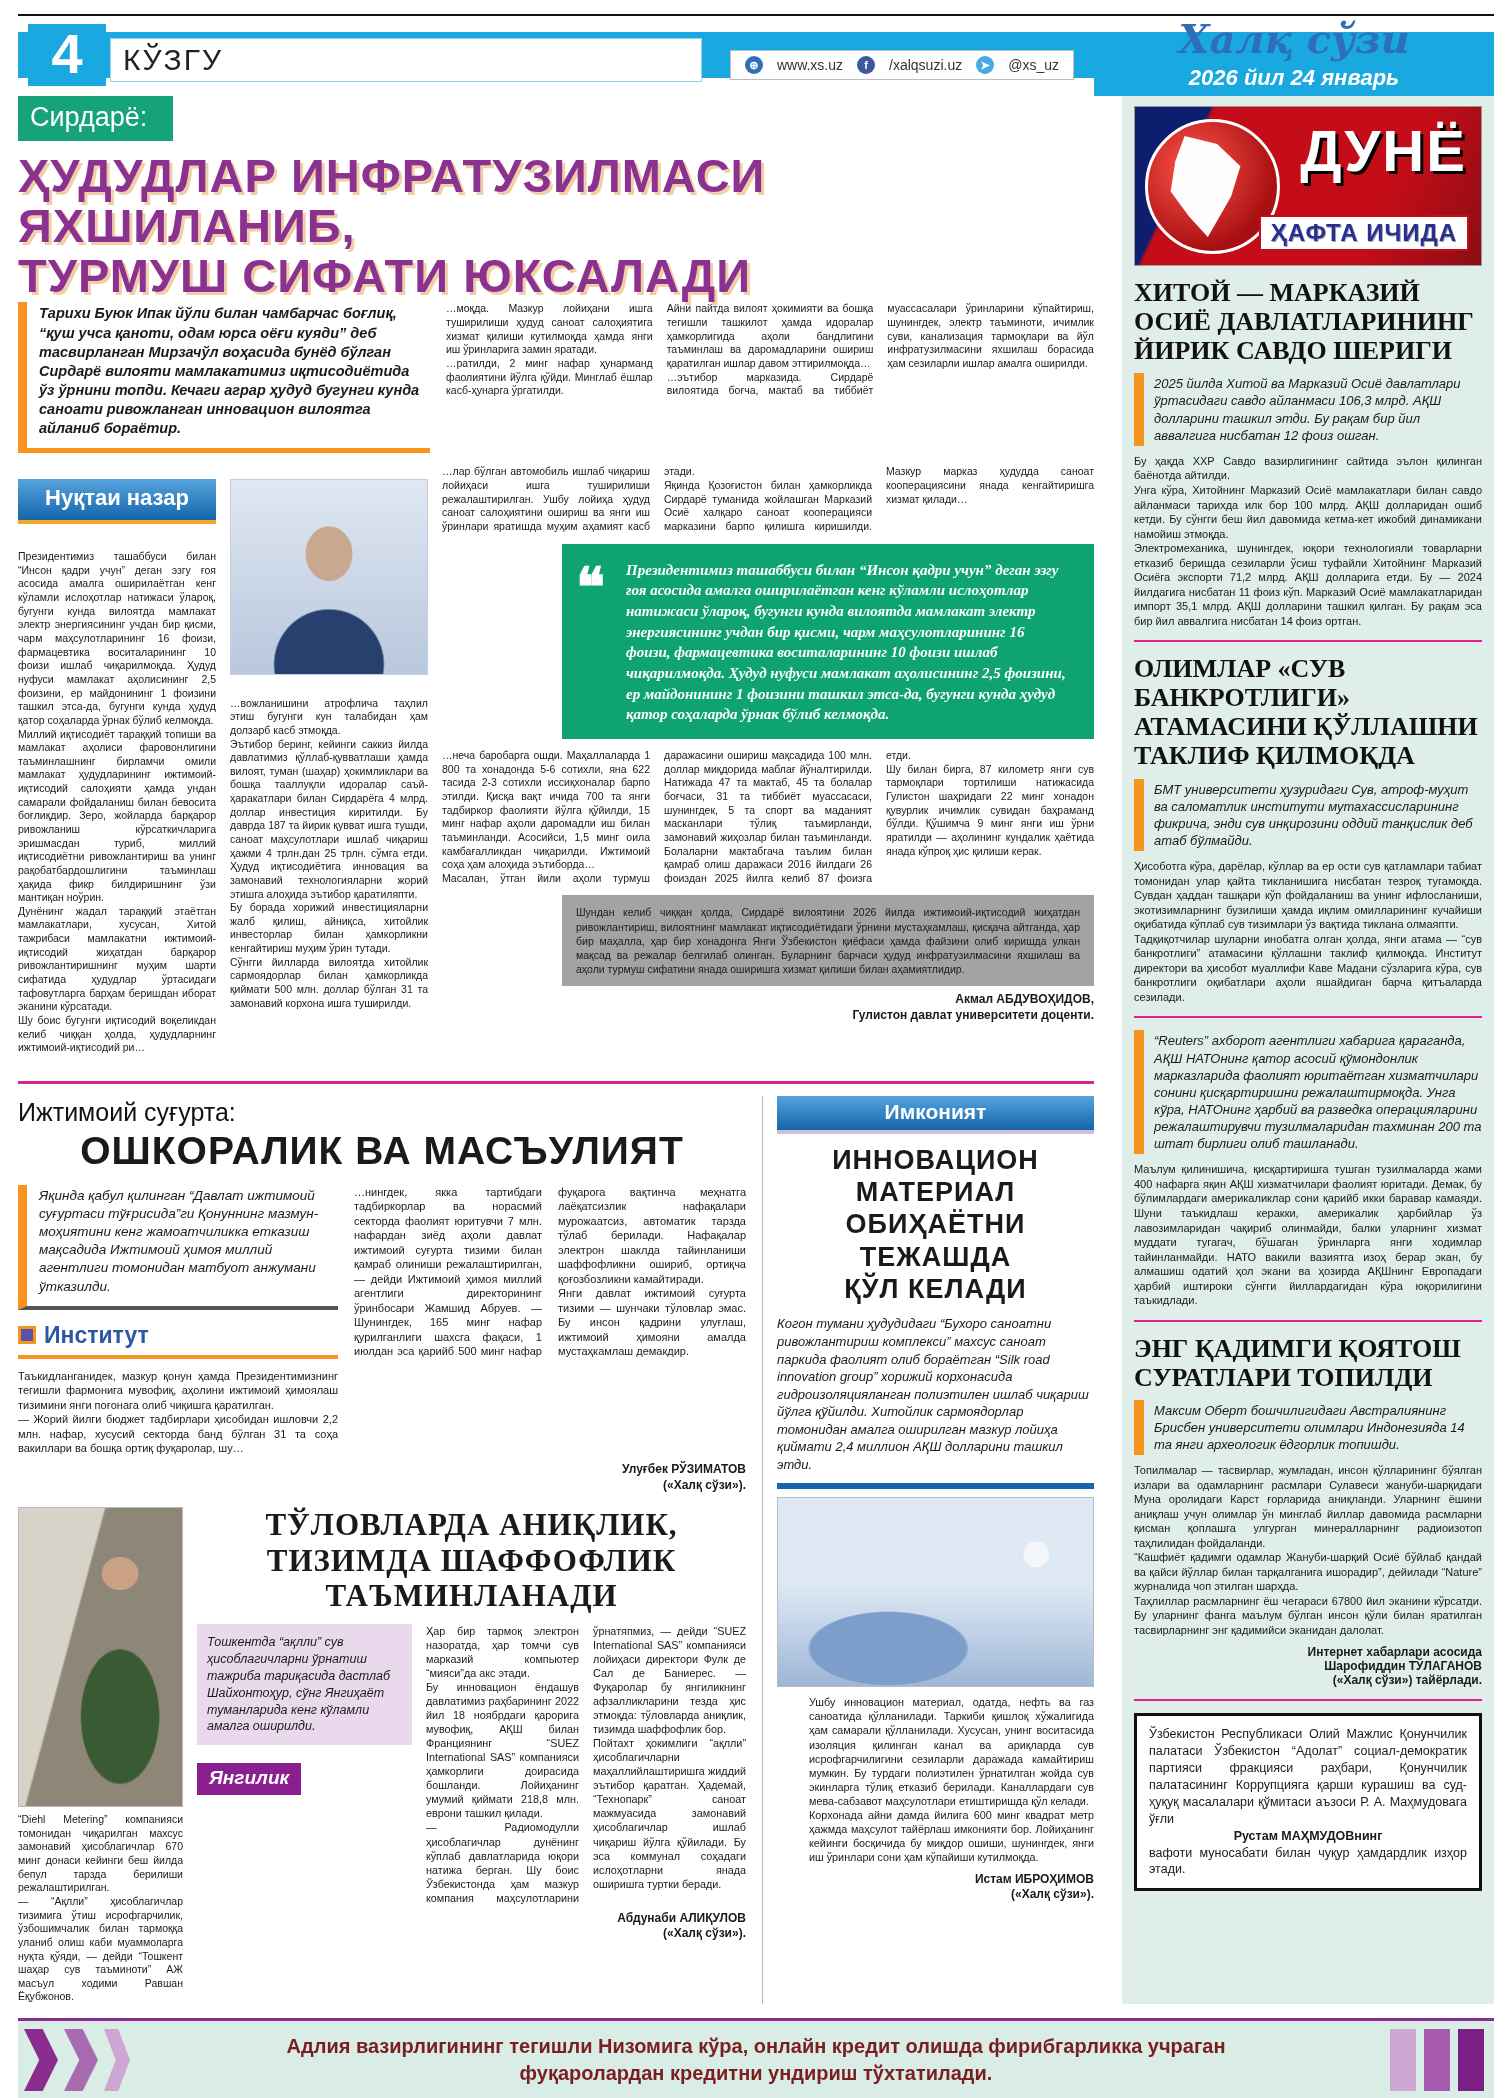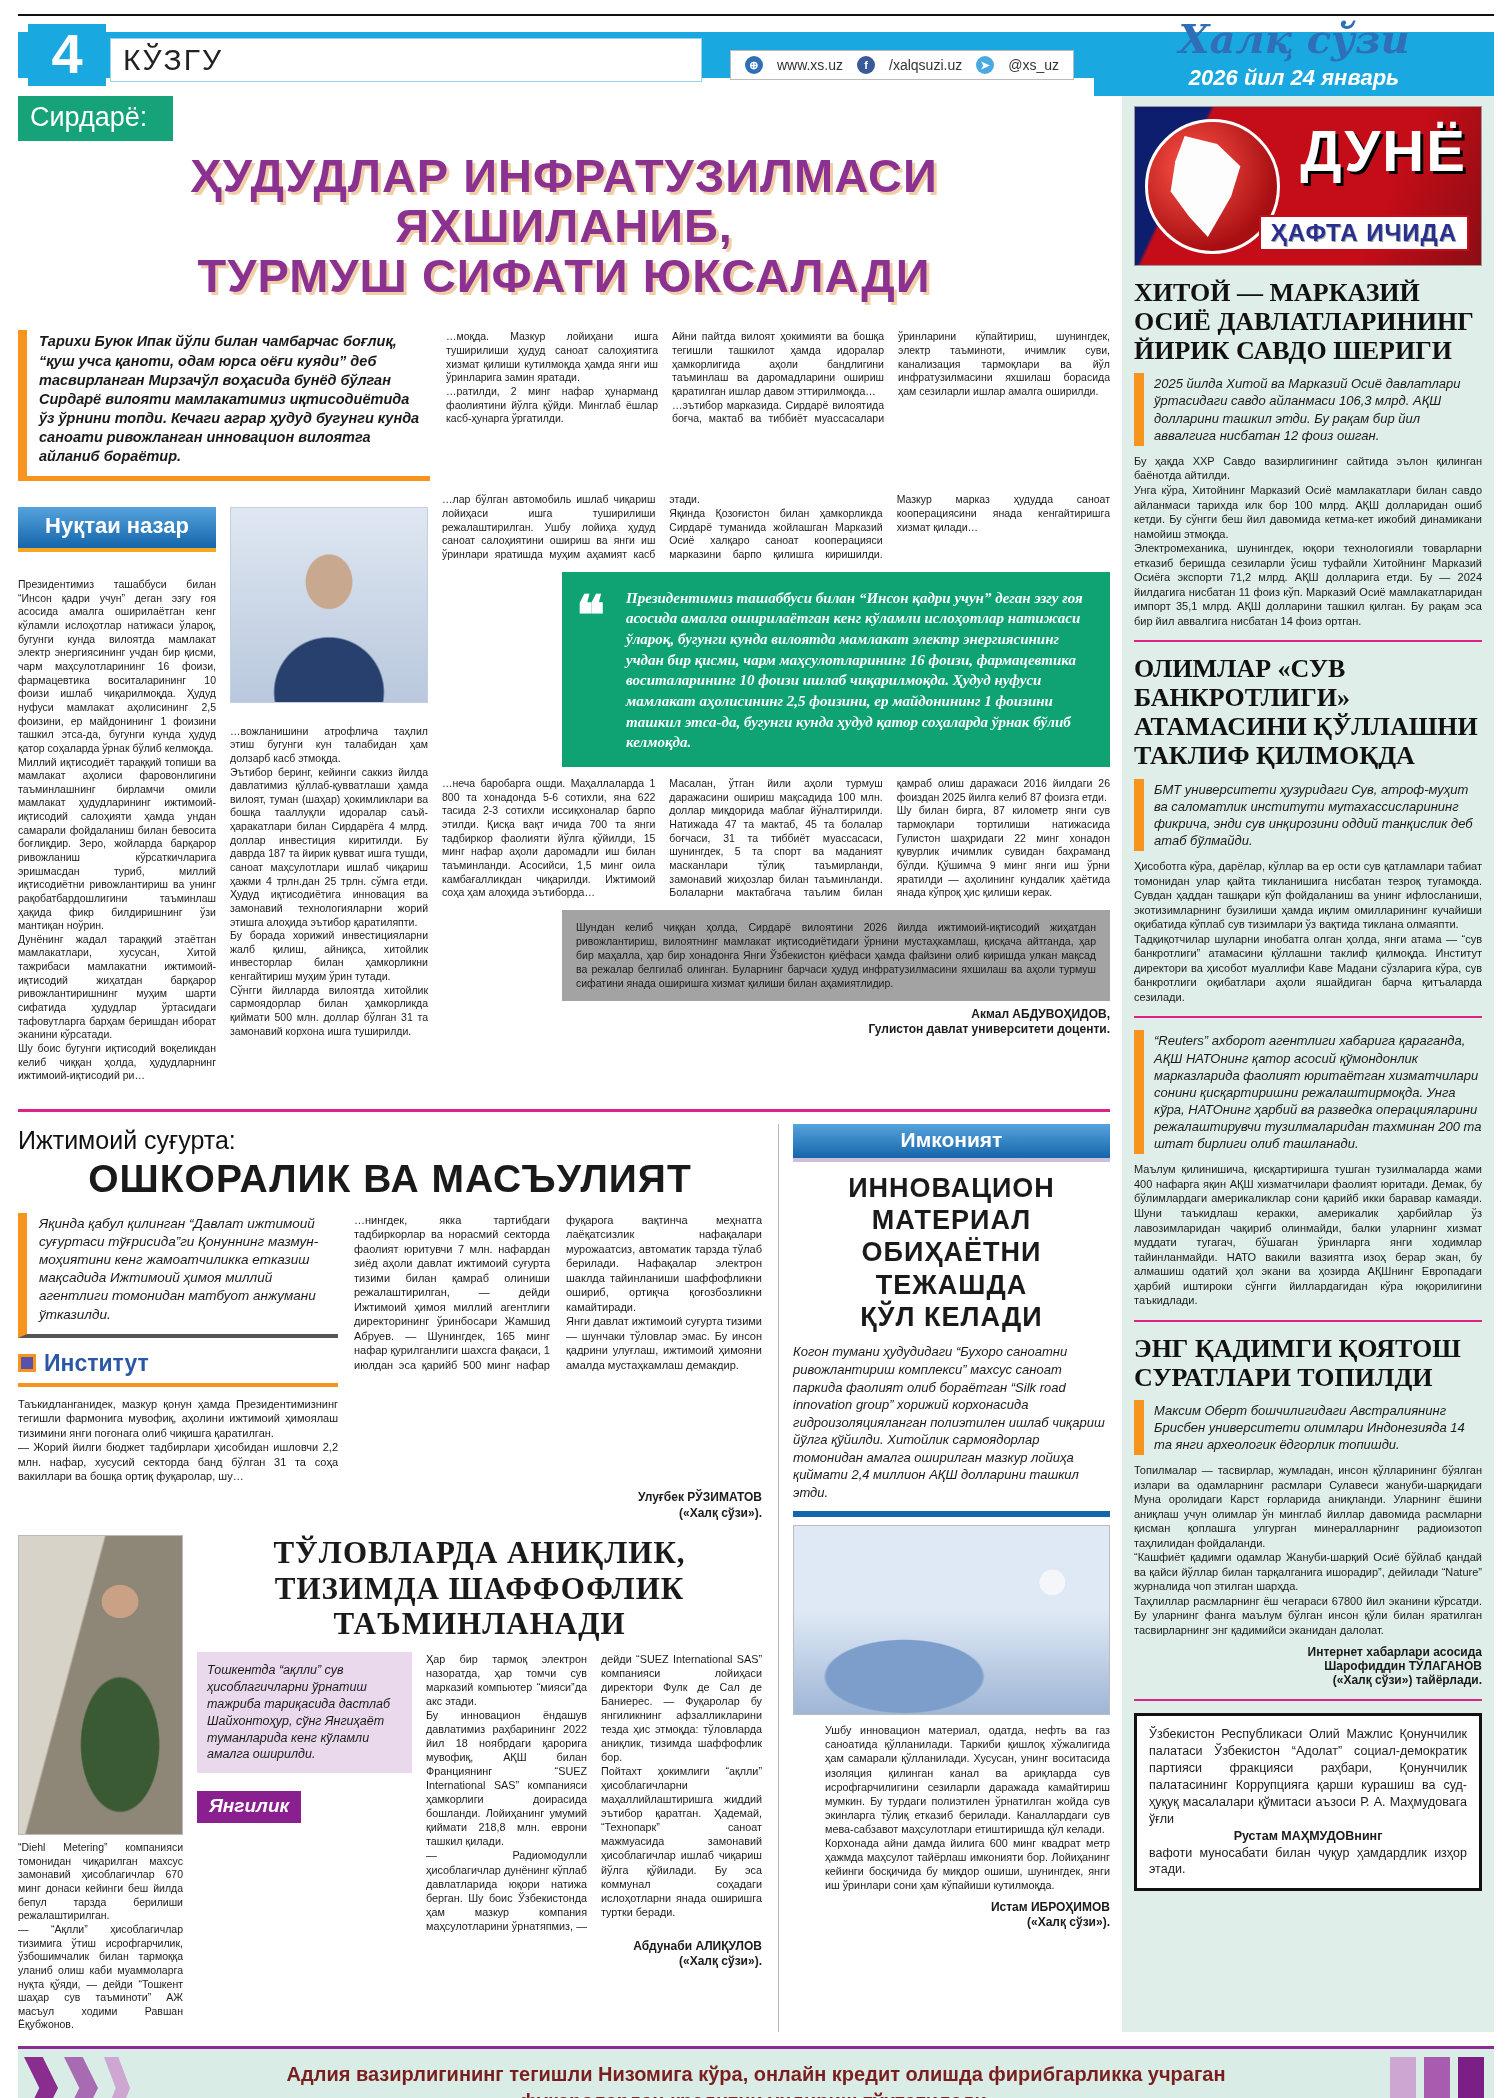--- a/index.html
+++ b/index.html
@@ -12,27 +12,27 @@
   .cyanstrip { position:absolute; left:0; right:0; top:8px; height:46px; background:#1aa8e0; }
   .pagenum { position:absolute; left:10px; top:0; width:78px; height:62px; background:#1aa8e0; color:#fff; font-size:56px; font-weight:bold; text-align:center; line-height:60px; }
   .secname { position:absolute; left:92px; top:14px; width:592px; height:44px; background:#fff; border:1px solid #9ad2ea; color:#222; font-size:30px; letter-spacing:2px; padding:4px 12px; }
   .contacts { position:absolute; right:420px; top:26px; height:30px; background:#fff; border:1px solid #bbb; display:flex; align-items:center; gap:14px; padding:0 14px; font-size:14px; color:#333; }
   .cic { display:inline-flex; width:18px; height:18px; border-radius:50%; color:#fff; font-size:11px; align-items:center; justify-content:center; font-weight:bold; }
   .brand { position:absolute; right:0; top:-6px; width:400px; text-align:center; }
   .brandname { color:#2f6fb7; font-size:40px; font-weight:bold; font-family:"DejaVu Serif", serif; font-style:italic; line-height:1.05; }
   .datebar { margin-top:2px; background:#1aa8e0; color:#fff; font-size:22px; font-weight:bold; font-style:italic; padding:3px 0 5px; }
 
   
-  .content { display:flex; gap:12px; padding:4px 18px 0; }
+  .content { display:flex; gap:28px; padding:4px 18px 0; }
   .leftzone { flex:1; min-width:0; }
   .world { width:372px; background:#e0eee9; padding:10px 12px 12px; }
 
   
   .kicker-green { display:inline-block; background:#16a379; color:#fff; font-size:27px; padding:6px 26px 8px 12px; margin-bottom:10px; }
-  h1.mainhead { text-align:center; color:#8b3190; font-weight:bold; font-size:47px; line-height:1.06; letter-spacing:1px; text-shadow:3px 3px 0 #f0cfa6; margin-bottom:30px; font-stretch:condensed; }
+  h1.mainhead { color:#8b3190; font-weight:bold; font-size:47px; line-height:1.06; letter-spacing:1px; text-shadow:3px 3px 0 #f0cfa6; margin-bottom:2px; font-stretch:condensed; }
   .m-row1 { display:flex; gap:16px; }
   .leadbox { width:412px; border-left:9px solid #f7941d; border-bottom:5px solid #f7941d; padding:2px 6px 10px 12px; font-size:14.5px; font-style:italic; font-weight:bold; line-height:1.32; }
   .r1cols { flex:1; column-count:3; column-gap:14px; font-size:10.5px; line-height:1.3; white-space:pre-line; text-align:justify; }
   .m-row2 { display:flex; gap:14px; margin-top:12px; }
   .mc { width:198px; font-size:10.5px; line-height:1.3; text-align:justify; white-space:pre-line; }
   .m-right { flex:1; min-width:0; font-size:10.5px; }
   .rubric { background:linear-gradient(180deg,#55a4dd,#1565ab); color:#fff; font-size:22px; font-weight:bold; text-align:center; padding:5px 4px 7px; border-bottom:4px solid #f5a623; margin-bottom:13px; }
   .photo { width:100%; border:1px solid #c3cfe0; }
   .portrait { height:196px; background:
       radial-gradient(60px 70px at 50% 38%, #c8a88f 0 38%, transparent 40%),

